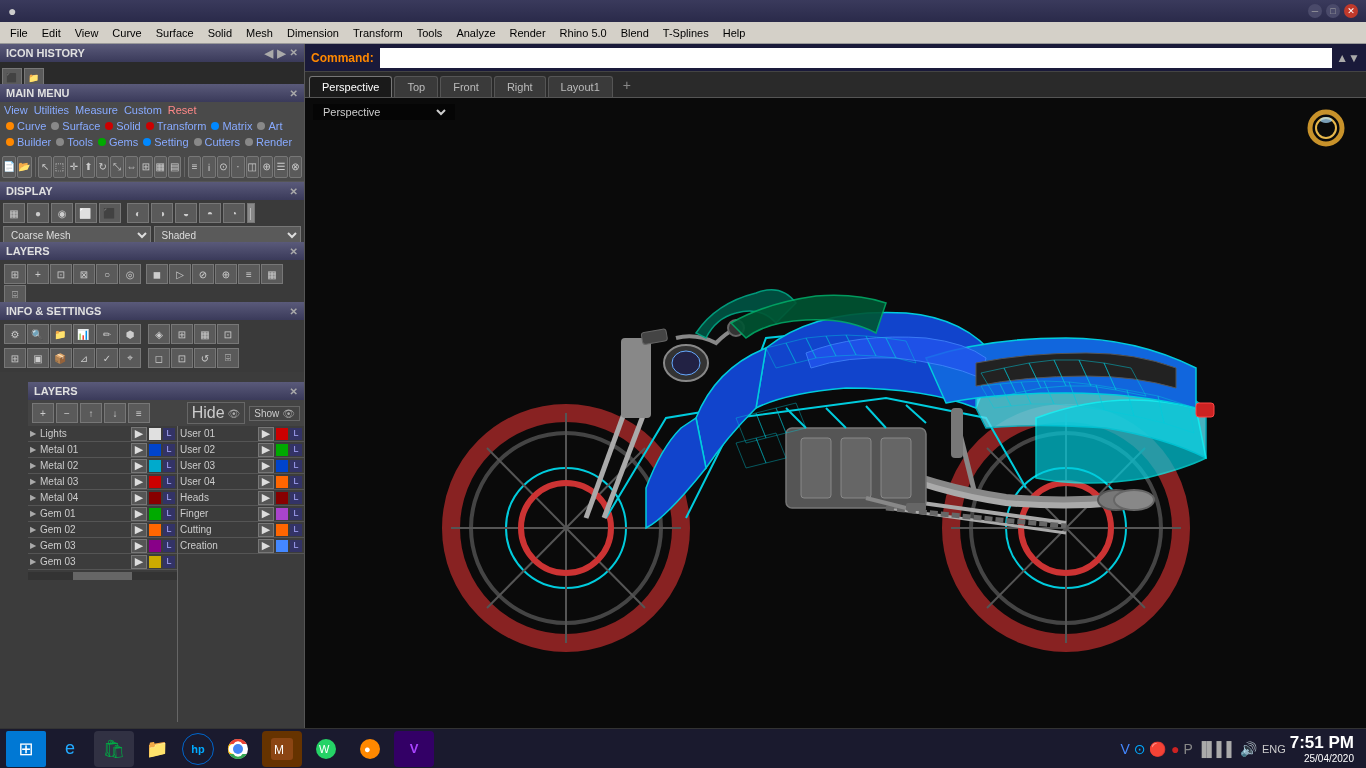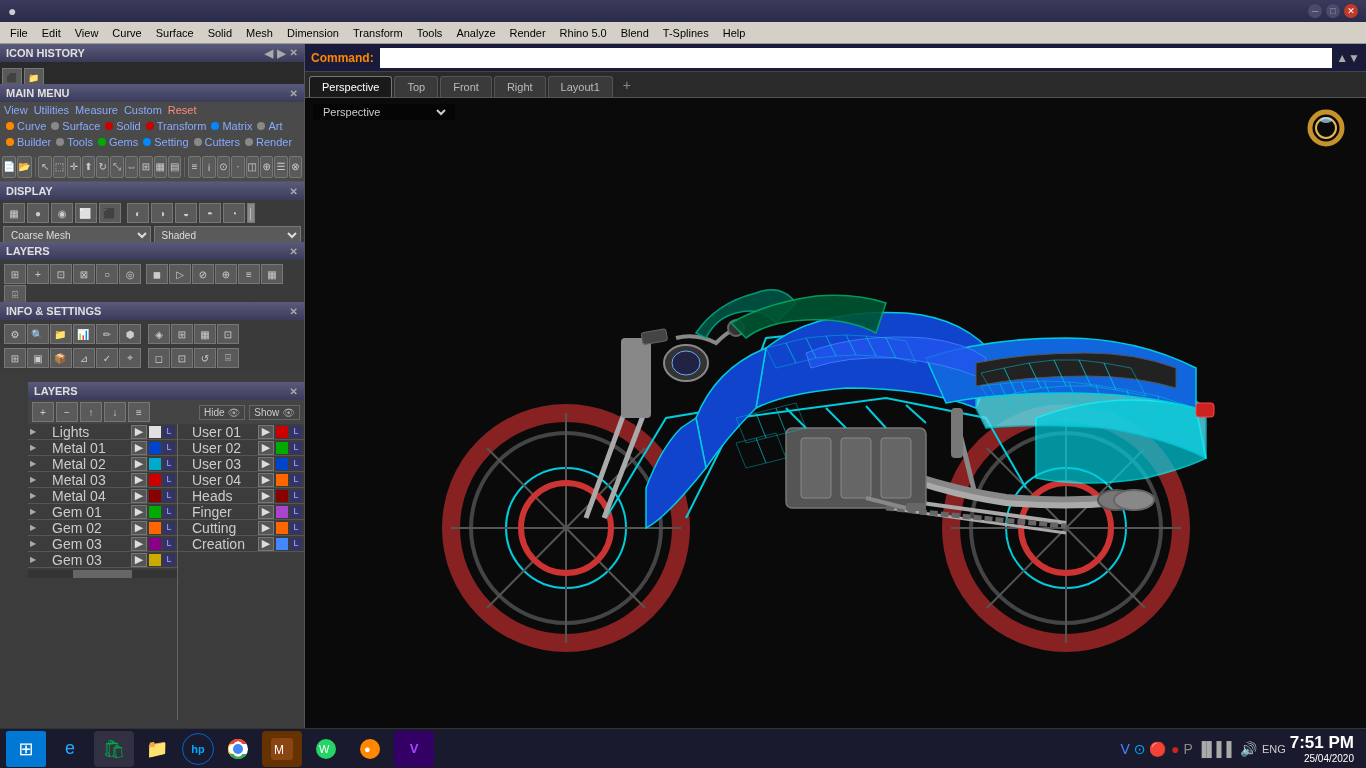--- a/index.html
+++ b/index.html
@@ -61,21 +61,21 @@
     #snaps-content { background: #3a3a3a; padding: 2px; }
 
     
     #info-section { height: 80px; }
     #info-content { background: #3a3a3a; padding: 2px; }
 
     
     #layers-section { flex: 1; overflow: hidden; padding-left: 28px; }
     #layers-toolbar { display: flex; align-items: center; justify-content: space-between; padding: 2px 4px; background: #444; }
     .layer-row { display: flex; align-items: center; height: 16px; padding: 0 2px; border-bottom: 1px solid #555; }
-    .layer-name { flex: 1; font-size: 14px; color: #ccc; white-space: nowrap; overflow: hidden; margin-left: 12px; }
+    .layer-name { flex: 1; font-size: 10px; color: #ccc; white-space: nowrap; overflow: hidden; }
     .layer-vis { width: 16px; height: 14px; background: #555; border: 1px solid #777; cursor: pointer; margin-right: 2px; display: flex; align-items: center; justify-content: center; }
     .layer-color { width: 12px; height: 12px; margin-right: 2px; cursor: pointer; }
     .layers-split { display: flex; }
     .layers-left { width: 150px; border-right: 1px solid #666; }
     .layers-right { flex: 1; }
 
     
     #viewport-area { flex: 1; display: flex; flex-direction: column; background: #000; }
     #command-bar { background: #1a1a3a; height: 28px; display: flex; align-items: center; padding: 0 6px; border-bottom: 1px solid #444; }
     #command-label { color: #ff8800; font-size: 12px; font-weight: bold; margin-right: 6px; }
@@ -355,21 +355,21 @@
       <div id="layers-toolbar">
         <div style="display:flex;gap:2px;">
           <div class="pt-btn">+</div>
           <div class="pt-btn">−</div>
           <div class="pt-btn">↑</div>
           <div class="pt-btn">↓</div>
           <div class="pt-btn">≡</div>
         </div>
         <div style="display:flex;gap:4px;align-items:center;">
           <div style="display:flex;align-items:center;background:#444;border:1px solid #666;padding:1px 4px;cursor:pointer;">
-            <span style="font-size:10px;color:#ccc;">Hide</span>
+            <span style="font-size:16px;color:#ccc;">Hide</span>
             <span style="margin-left:3px;color:#aaa;font-size:10px;">👁</span>
           </div>
           <div style="display:flex;align-items:center;background:#444;border:1px solid #666;padding:1px 4px;cursor:pointer;">
             <span style="font-size:10px;color:#ccc;">Show</span>
             <span style="margin-left:3px;color:#aaa;font-size:10px;">👁</span>
           </div>
         </div>
       </div>
 
       <div class="layers-split" style="height:calc(100% - 50px);overflow:hidden;">

